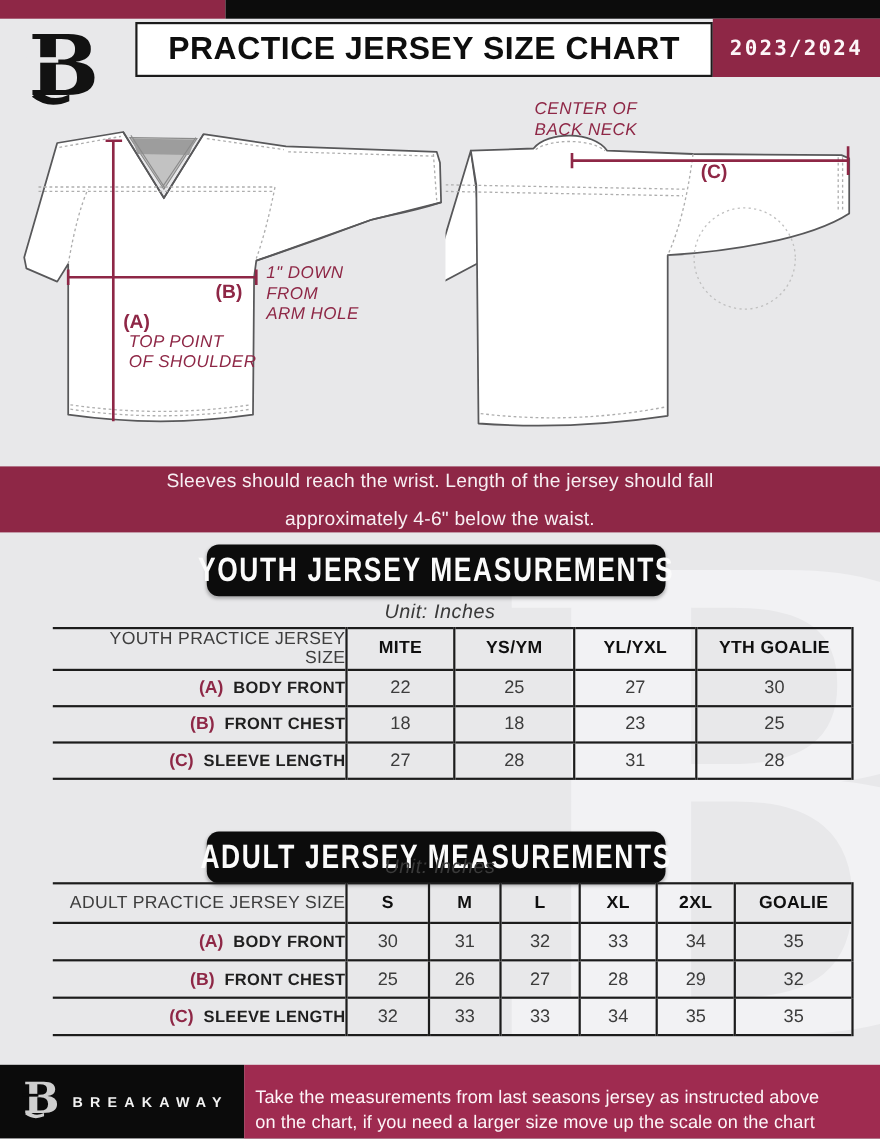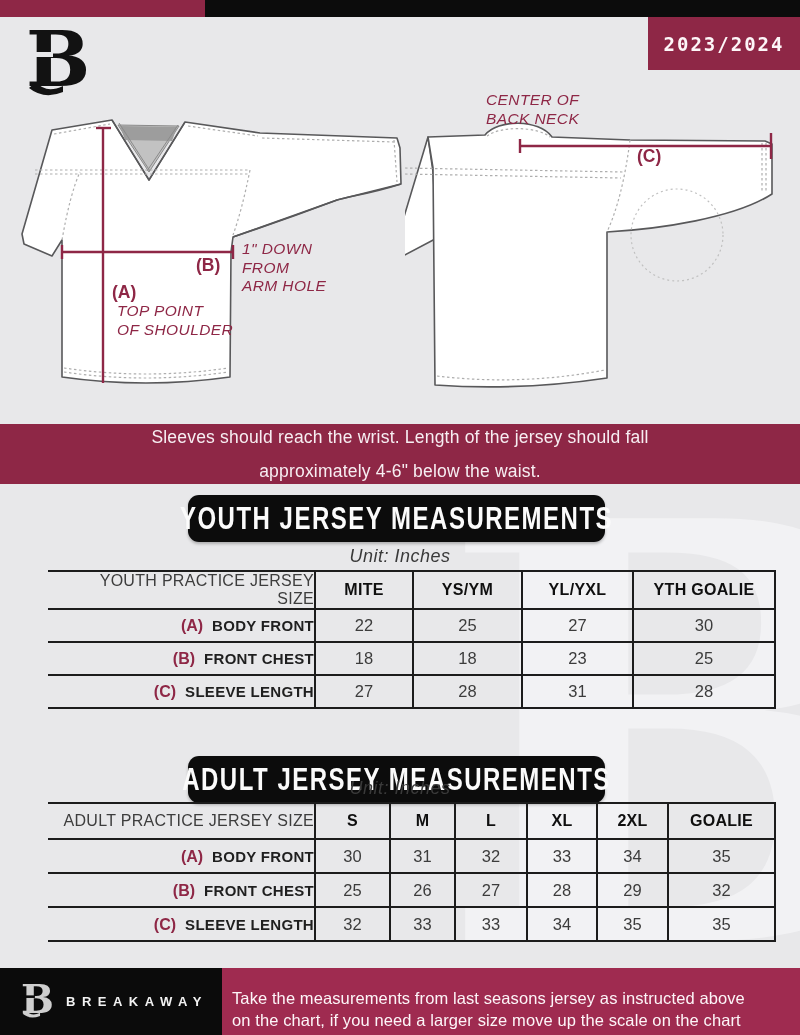--- a/index.html
+++ b/index.html
@@ -84,20 +84,23 @@
   <div class="abs topbar-black"></div>
 
   <div class="abs logo-header">
     <svg width="70" height="82" viewBox="0 0 70 82">
       <text x="2" y="66" font-family="DejaVu Serif, serif" font-weight="bold" font-size="76" fill="#121212">B</text>
       <rect x="0" y="32" width="29" height="5" fill="#e8e8ea"></rect>
       <path d="M5,68 Q20,80 39,72 L39,66 Q22,74 12,62 Z" fill="#121212"></path>
     </svg>
   </div>
 
+  <div class="abs title-box">
+    <span>PRACTICE JERSEY SIZE CHART</span>
+  </div>
   <div class="abs year-box">
     <span>2023/2024</span>
   </div>
 
   <svg class="abs diagram-layer" style="left:10px;top:92px;" width="400" height="325" viewBox="0 0 400 325">
 
     <path d="M102,28 L139,88 L175,30 L250,41 L387,46 L390,56 L391,92
              L327,108 L223,145 L221,160 L220,285 Q136,297 52,285 L52,148
              L42,164 L14,152 L12,142 L42,38 Z" fill="#ffffff" stroke="#58585a" stroke-width="1.6" stroke-linejoin="round"></path>
 

